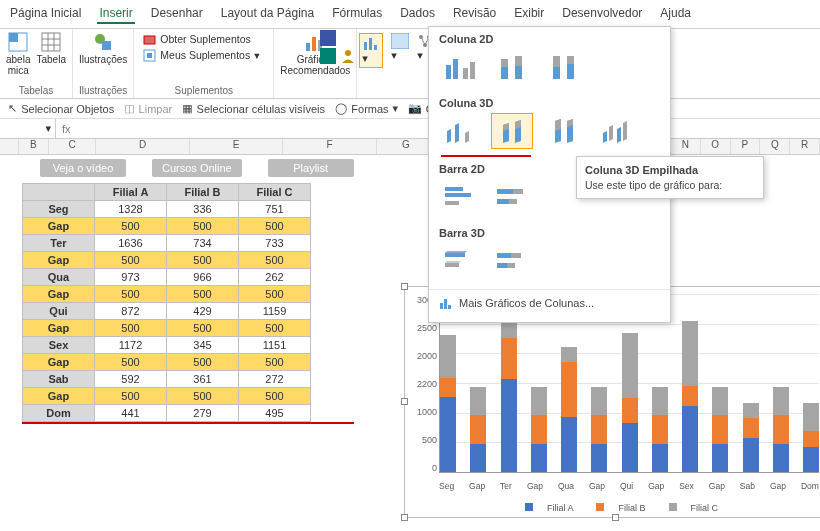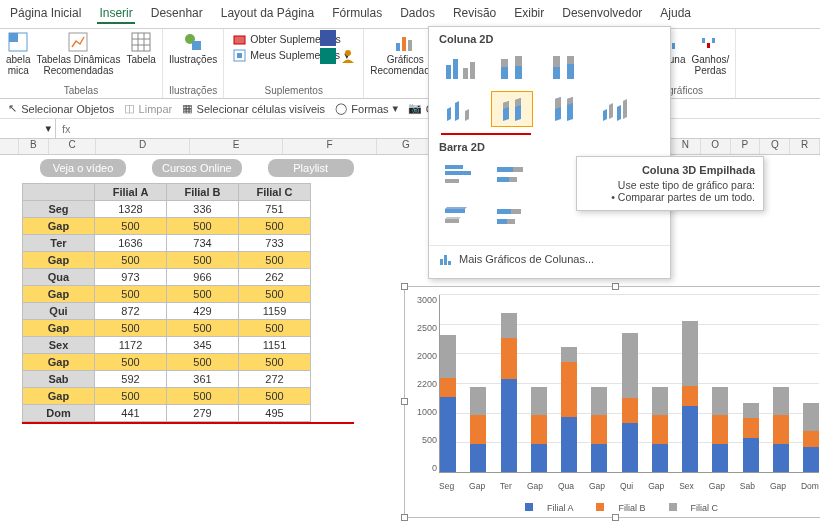--- a/index.html
+++ b/index.html
@@ -31,41 +31,41 @@
   .fxbar .fx { padding: 0 6px; color: #777; }
   .fxbar input { border: none; outline: none; flex: 1; font-size: 11px; }
 
   
   .colhdr { display: flex; border-bottom: 1px solid #ccc; background: #f3f3f3; height: 16px; }
   .colhdr div { border-right: 1px solid #ddd; text-align: center; font-size: 10px; color: #555; }
 
   
   .sheet { position: relative; }
   .mini-btns { display: flex; gap: 26px; margin: 4px 0 6px 40px; }
-  .mini-btn { background: #bcbcbc; color: #fff; font-size: 11px; padding: 3px 10px; border-radius: 8px; cursor: pointer; min-width:86px; text-align:center; }
+  .mini-btn { background: #bcbcbc; color: #fff; font-size: 11px; padding: 3px 10px; border-radius: 2px; cursor: pointer; min-width:86px; text-align:center; }
 
   table.data { border-collapse: collapse; margin-left: 22px; font-size: 11px; }
   table.data th, table.data td { border: 1px solid #bfbfbf; padding: 2px 6px; text-align: center; }
   table.data th { background: #d9d9d9; font-weight: 600; width: 72px; }
   table.data td.rowhdr { background: #d9d9d9; font-weight: 600; width: 42px; }
   table.data tr.gap td { background: #ffd966; }
   table.data tr.gap td.rowhdr { background: #ffd966; }
   .redline { height: 2px; background: #d40000; margin-left: 22px; width: 332px; }
 
   
   .gallery { position: absolute; top: 26px; left: 428px; width: 243px; background: #fff; border: 1px solid #c8c8c8; box-shadow: 2px 2px 6px rgba(0,0,0,0.2); z-index: 50; padding-bottom:6px;}
   .gallery .sec-title { font-size: 11px; font-weight: 600; color: #444; padding: 6px 10px 4px; }
   .gallery .thumbs { display: flex; gap: 10px; padding: 0 10px 6px; }
   .thumb { width: 42px; height: 36px; display:flex; align-items:center; justify-content:center; border:1px solid transparent; cursor:pointer; }
   .thumb.sel { border: 1px solid #f2a100; background: #fff4d6; }
   .gallery .more { display:flex; align-items:center; gap:6px; padding: 6px 10px; color:#444; cursor:pointer; border-top:1px solid #e6e6e6; margin-top:4px;}
   .g-red { height:2px; background:#d40000; width:90px; margin-left:12px; }
 
   
-  .tooltip { position:absolute; top:156px; left:576px; width:188px; background:#fff; border:1px solid #c8c8c8; box-shadow: 2px 2px 6px rgba(0,0,0,0.2); padding:7px 8px; font-size:10.5px; z-index:60; color:#444;text-align:right;}
+  .tooltip { position:absolute; top:156px; left:576px; width:188px; background:#fff; border:1px solid #c8c8c8; box-shadow: 2px 2px 6px rgba(0,0,0,0.2); padding:7px 8px; font-size:10.5px; z-index:60; color:#444;}
   .tooltip b { font-size:11px; display:block; margin-bottom:3px; }
 
   
   .chartbox { position:absolute; left:404px; top:286px; width:424px; height:232px; border:1px solid #bdbdbd; }
   .chartbox .handles div { position:absolute; width:7px; height:7px; background:#fff; border:1px solid #888; }
   .plot { position:absolute; left:34px; top:8px; right:8px; bottom:44px; }
   .yaxis { position:absolute; left:2px; top:8px; bottom:44px; width:30px; display:flex; flex-direction:column; justify-content:space-between; font-size:9px; color:#666; text-align:right;}
   .xaxis { position:absolute; left:34px; right:8px; bottom:26px; display:flex; justify-content:space-between; font-size:8.5px; color:#555;}
   .legend { position:absolute; left:0; right:0; bottom:4px; display:flex; justify-content:center; gap:12px; font-size:9px; color:#555;}
   .legend span::before { content:''; display:inline-block; width:8px; height:8px; margin-right:3px; vertical-align:middle;}
@@ -99,30 +99,20 @@
     <div class="row">
       <div class="rb-btn">
         <span class="ico">
             <svg width="20" height="20">
               <rect x="1" y="1" width="18" height="18" fill="#fff" stroke="#5b9bd5"></rect>
               <rect x="1" y="1" width="9" height="9" fill="#5b9bd5"></rect>
             </svg>
           </span>
         <span style="white-space:pre-line">abela
 mica</span>
-      </div>
-      <div class="rb-btn">
-        <span class="ico">
-            <svg width="20" height="20">
-              <rect x="1" y="1" width="18" height="18" fill="#fff" stroke="#999"></rect>
-              <path d="M4 15 L8 9 L12 12 L16 5" stroke="#ed7d31" fill="none" stroke-width="1.5"></path>
-            </svg>
-          </span>
-        <span style="white-space:pre-line">Tabelas Dinâmicas
-Recomendadas</span>
       </div>
       <div class="rb-btn">
         <span class="ico">
             <svg width="20" height="20">
               <rect x="1" y="1" width="18" height="18" fill="#fff" stroke="#888"></rect>
               <line x1="1" y1="7" x2="19" y2="7" stroke="#888"></line>
               <line x1="1" y1="13" x2="19" y2="13" stroke="#888"></line>
               <line x1="7" y1="1" x2="7" y2="19" stroke="#888"></line>
               <line x1="13" y1="1" x2="13" y2="19" stroke="#888"></line>
             </svg>
@@ -455,20 +445,21 @@
       </div>
     <div class="thumb">
         <svg width="34" height="28">
           <rect x="6" y="3" width="7" height="23" fill="#5b9bd5"></rect>
           <rect x="6" y="3" width="7" height="11" fill="#a5a5a5"></rect>
           <rect x="20" y="3" width="7" height="23" fill="#5b9bd5"></rect>
           <rect x="20" y="3" width="7" height="8" fill="#a5a5a5"></rect>
         </svg>
       </div>
   </div>
+  <div class="sec-title">Coluna 3D</div>
   <div class="thumbs">
     <div class="thumb">
         <svg width="34" height="28">
           <path d="M4 26 L4 14 L8 12 L8 24 Z" fill="#5b9bd5"></path>
           <path d="M12 26 L12 8 L16 6 L16 24 Z" fill="#5b9bd5"></path>
           <path d="M22 26 L22 16 L26 14 L26 24 Z" fill="#a5a5a5"></path>
         </svg>
       </div>
     <div class="thumb sel">
         <svg width="34" height="28">
@@ -507,20 +498,21 @@
       </div>
     <div class="thumb">
         <svg width="34" height="28">
           <rect x="2" y="6" width="26" height="5" fill="#5b9bd5"></rect>
           <rect x="18" y="6" width="10" height="5" fill="#a5a5a5"></rect>
           <rect x="2" y="16" width="20" height="5" fill="#5b9bd5"></rect>
           <rect x="14" y="16" width="8" height="5" fill="#a5a5a5"></rect>
         </svg>
       </div>
   </div>
+  <div class="sec-title">Barra 3D</div>
   <div class="thumbs">
     <div class="thumb">
         <svg width="34" height="28">
           <path d="M2 6 L22 6 L24 4 L4 4 Z" fill="#8faadc"></path>
           <rect x="2" y="6" width="20" height="4" fill="#5b9bd5"></rect>
           <path d="M2 16 L16 16 L18 14 L4 14 Z" fill="#c9c9c9"></path>
           <rect x="2" y="16" width="14" height="4" fill="#a5a5a5"></rect>
         </svg>
       </div>
     <div class="thumb">
@@ -540,21 +532,20 @@
           <rect x="9" y="9" width="3" height="4" fill="#5b9bd5"></rect>
         </svg>
       </span>
     <span>Mais Gráficos de Colunas...</span>
   </div>
 </div>
 
 <div class="tooltip">
   <b>Coluna 3D Empilhada</b>
   <div>Use este tipo de gráfico para:</div>
-  <div>• Comparar partes de um todo.</div>
 </div>
 
 <div class="chartbox">
   <div class="handles">
     <div style="left:-4px;top:-4px"></div>
       <div style="right:-4px;top:-4px"></div>
     <div style="left:-4px;bottom:-4px"></div>
       <div style="right:-4px;bottom:-4px"></div>
     <div style="left:50%;top:-4px;margin-left:-4px"></div>
       <div style="left:50%;bottom:-4px;margin-left:-4px"></div>

